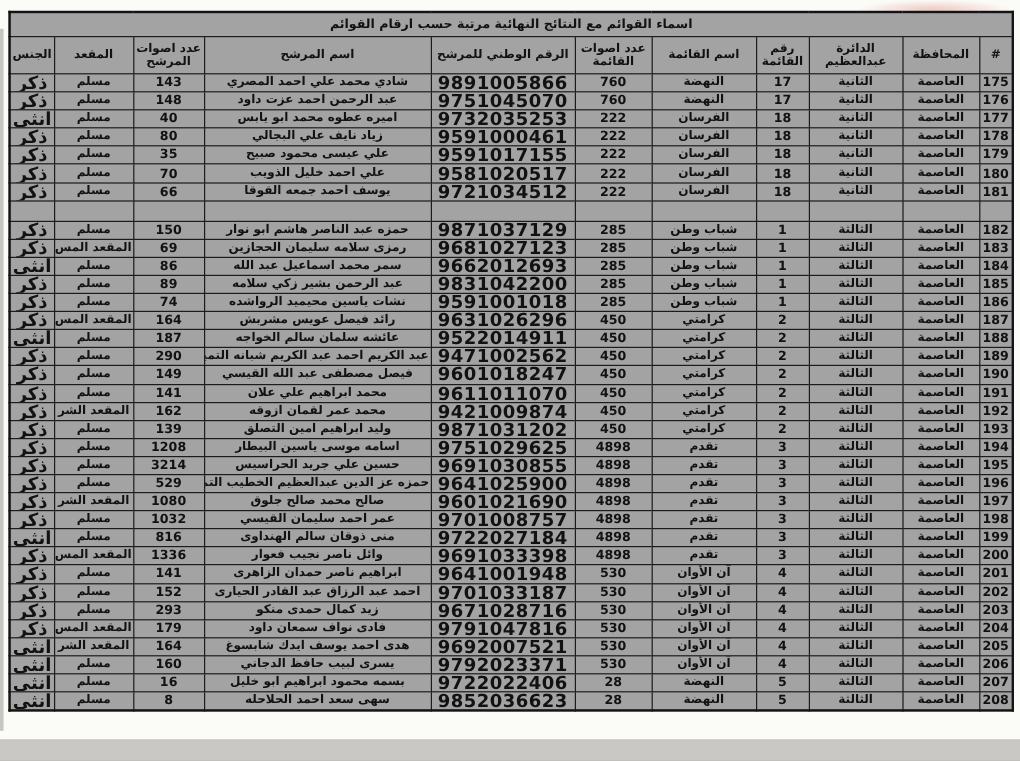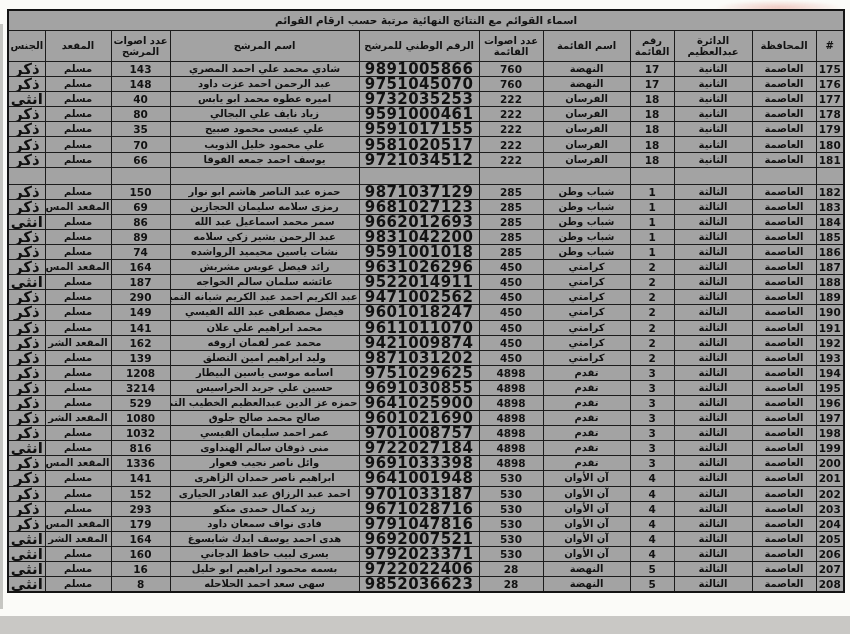--- a/index.html
+++ b/index.html
@@ -154,21 +154,21 @@
           <td class="col-gender">ذكر</td>
         </tr>
         <tr>
           <td class="col-index">180</td>
           <td class="col-governorate">العاصمة</td>
           <td class="col-district">الثانية</td>
           <td class="col-list_number">18</td>
           <td class="col-list_name">الفرسان</td>
           <td class="col-list_votes">222</td>
           <td class="col-national_id">9581020517</td>
-          <td class="col-candidate_name">علي محمود خليل الذويب</td>
+          <td class="col-candidate_name">علي احمد خليل الذويب</td>
           <td class="col-candidate_votes">70</td>
           <td class="col-seat">مسلم</td>
           <td class="col-gender">ذكر</td>
         </tr>
         <tr>
           <td class="col-index">181</td>
           <td class="col-governorate">العاصمة</td>
           <td class="col-district">الثانية</td>
           <td class="col-list_number">18</td>
           <td class="col-list_name">الفرسان</td>

